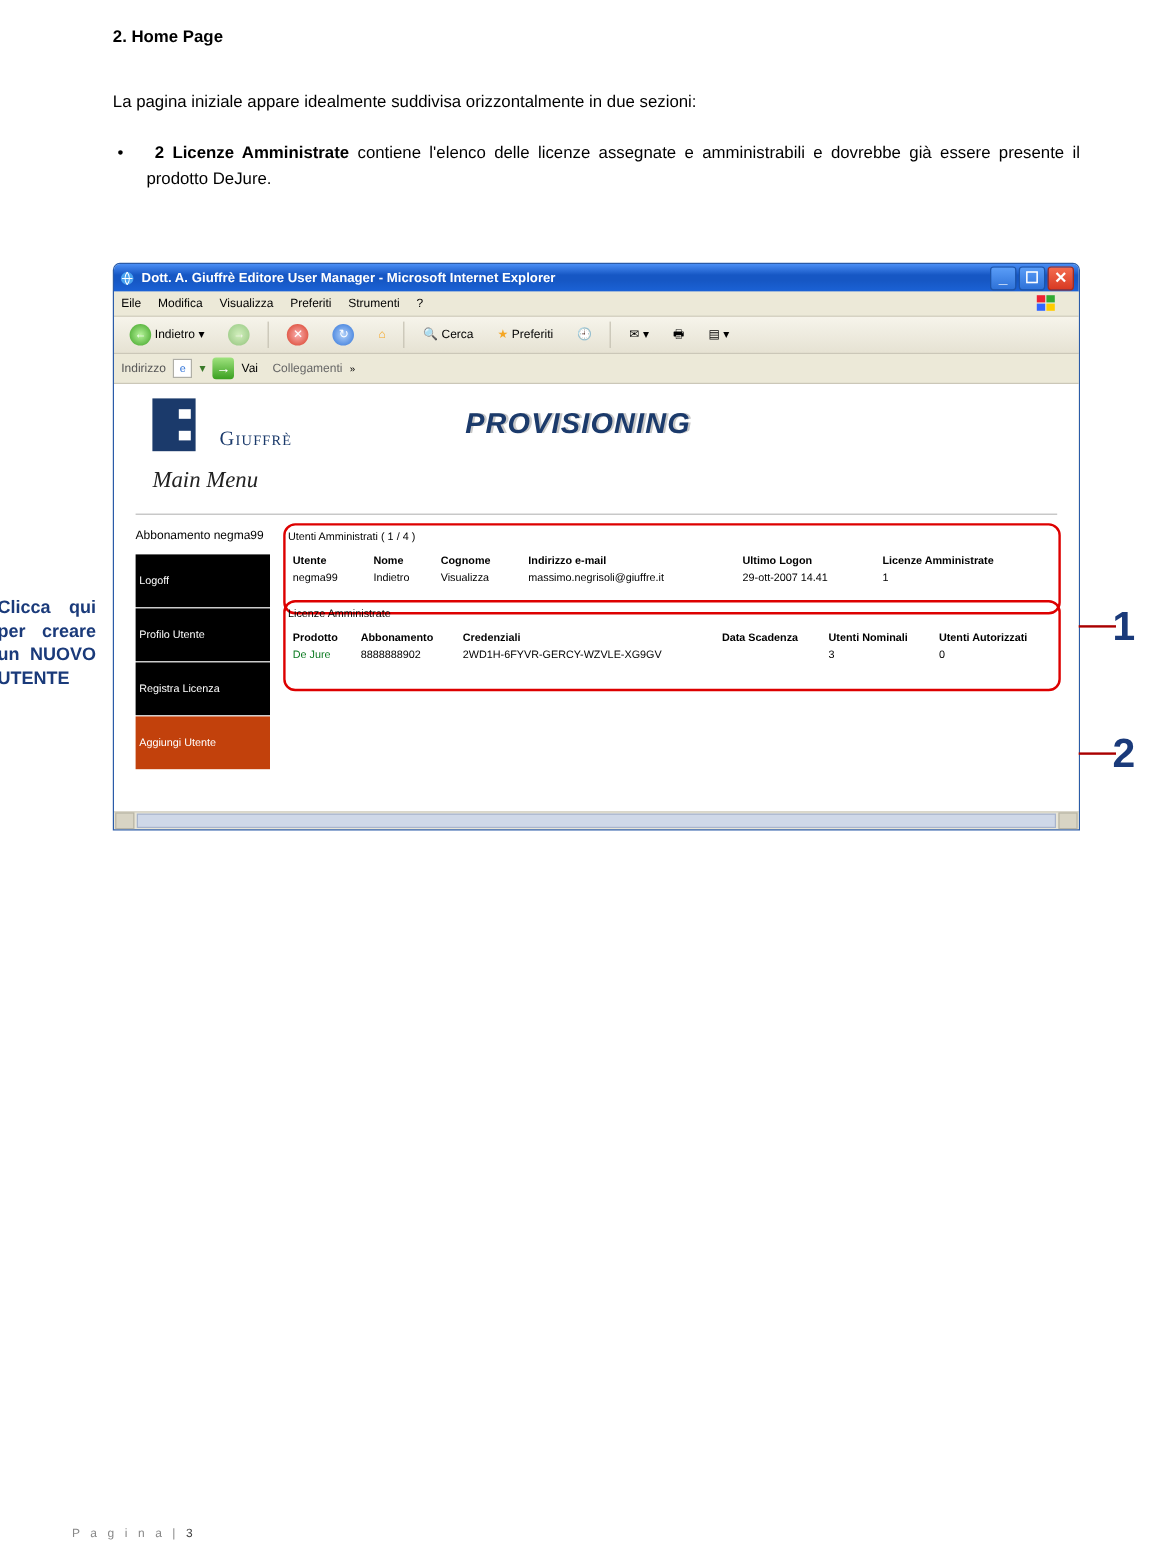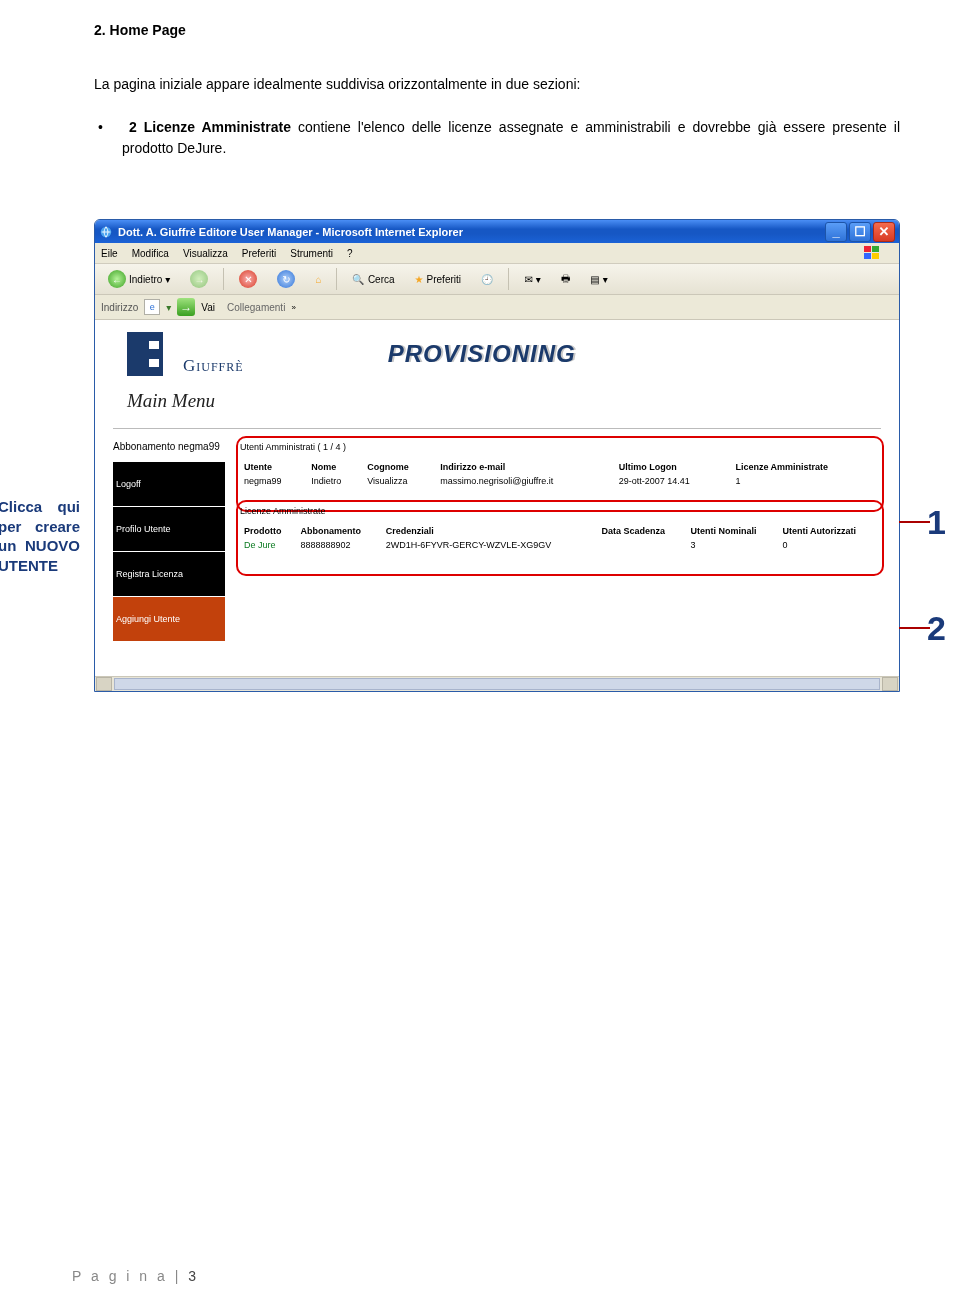--- a/index.html
+++ b/index.html
@@ -81,21 +81,21 @@
 
   .status{height:20px;background:linear-gradient(#f0ede0,#e4e0d0);display:flex;align-items:center;padding:0 6px;border-top:1px solid #cbc7b8;gap:6px;position:relative}
   .status .sicon{width:14px;height:14px;border-radius:50%;background:radial-gradient(#b6e6f3,#3a90a0)}
   .status .zone{margin-left:auto;display:flex;align-items:center;gap:4px}
   .lock{color:#c9a227}
 
   .hscroll{height:14px;background:#e8e5d7;border-top:1px solid #cbc7b8;display:flex;align-items:center}
   .hscroll .arrow{width:14px;height:12px;background:#d8d4c4;border:1px solid #b8b4a5;margin:0 1px}
   .hscroll .thumb{flex:1;height:10px;background:#cfd8e8;border:1px solid #a8b4cc;margin:0 1px}
 
-  .footer{position:absolute;left:72px;bottom:18px;font-size:14px;letter-spacing:3px;color:#888}
+  .footer{position:absolute;left:60px;bottom:18px;font-size:10px;letter-spacing:3px;color:#888}
   .footer .n{color:#444;letter-spacing:0}
 
   a.greenlink{color:#0a7a20;text-decoration:none}
 </style>
 </head>
 <body>
 <div class="page">
 
 <h2 class="sec">2. Home Page</h2>
 

